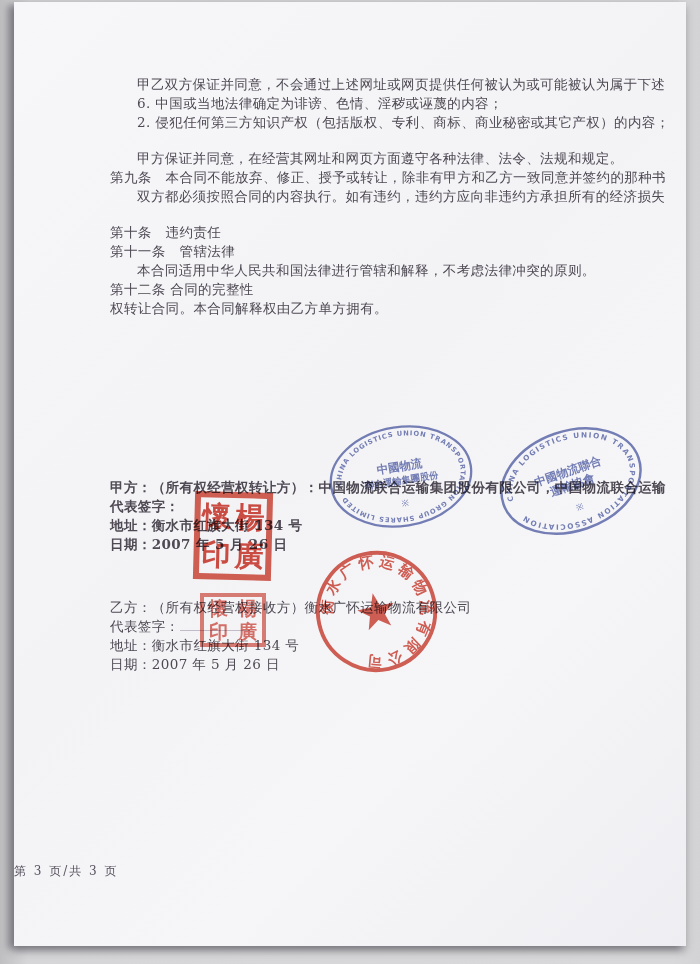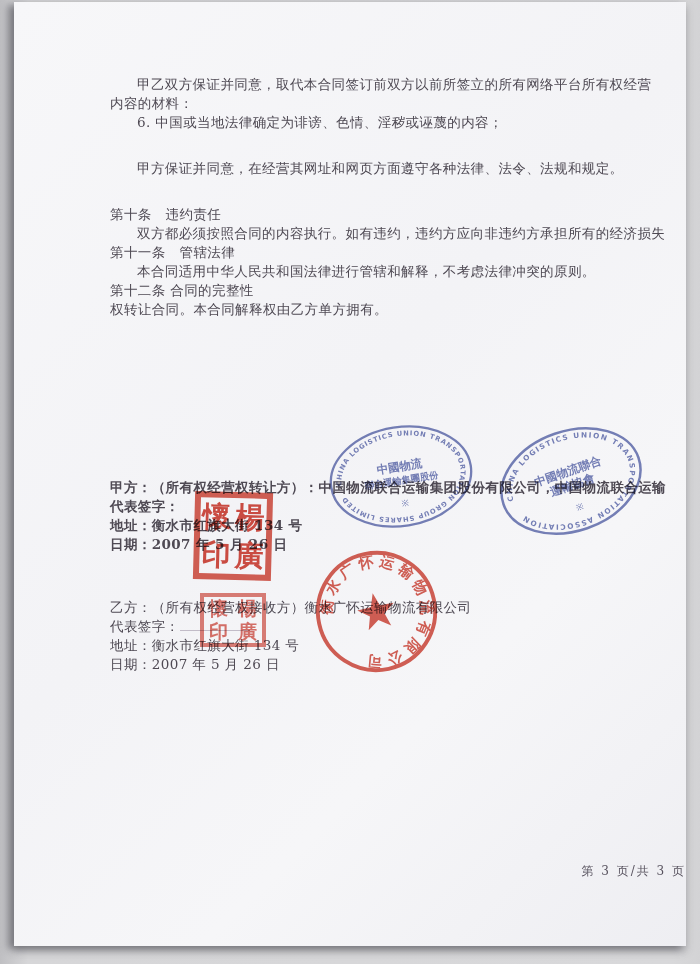--- a/index.html
+++ b/index.html
@@ -9,27 +9,27 @@
     font-family:"DejaVu Serif","Liberation Serif",serif;
   }
   .paper{
     position:absolute;left:14px;top:2px;width:672px;height:944px;
     background:linear-gradient(135deg,#f7f7f9 0%,#f3f3f6 45%,#f6f6f8 70%,#eeeef2 100%);
     box-shadow:-6px 3px 7px rgba(70,70,78,.5), 0 5px 8px rgba(70,70,78,.35);
   }
   .content{position:absolute;left:96px;top:73px;width:500px;color:#4e4953;}
   .ln{font-size:13.5px;line-height:19px;height:19px;letter-spacing:.4px;white-space:nowrap;}
   .indent{padding-left:27px;}
-  .gap{margin-top:27px;}
+  .gap{margin-top:17px;}
   .block{position:absolute;left:96px;color:#4e4953;}
   .party-a{top:476px;font-weight:bold;}
   .party-b{top:596px;}
   .sig-line{display:inline-block;width:70px;border-bottom:1px solid #c2bcc8;height:10px;}
   .footer{
-    position:absolute;left:0;top:861px;width:100%;text-align:right;
+    position:absolute;left:0;top:861px;width:100%;text-align:left;
     font-size:12px;color:#56515d;letter-spacing:2px;
   }
   
   .stamp{position:absolute;mix-blend-mode:multiply;}
   .stamp-oval{color:#5a67ab;opacity:.82;}
   .stamp-oval-a{left:312px;top:417px;transform:rotate(-9deg);}
   .stamp-oval-b{left:481px;top:421px;transform:rotate(-19deg);}
   .stamp-round{left:299px;top:546px;color:#d04538;opacity:.85;transform:rotate(-12deg);}
   .ring-en{font-family:"DejaVu Sans","Liberation Sans",sans-serif;font-size:7.6px;letter-spacing:1px;fill:currentColor;font-weight:bold;}
   .ring-en-b{font-family:"DejaVu Sans","Liberation Sans",sans-serif;font-size:8.2px;letter-spacing:1.6px;fill:currentColor;font-weight:bold;}
@@ -45,26 +45,27 @@
   .seal-square span{display:flex;align-items:center;justify-content:center;line-height:1;}
   .seal-square-1{left:180px;top:490px;width:66px;height:76px;font-size:29px;transform:rotate(1.5deg);}
   .seal-square-2{left:186px;top:591px;width:58px;height:46px;font-size:19px;border-width:4px;opacity:.8;}
 </style>
 </head>
 <body>
 
 <div class="paper">
 
   <div class="content">
-    <div class="ln indent">甲乙双方保证并同意，取代本合同签订前双方以前所签立的所有网络平台所有权经营</div>
-    <div class="ln">内容的材料：</div>
+    <div class="ln indent">甲乙双方保证并同意，不会通过上述网址或网页提供任何被认为或可能被认为属于下述</div>
     <div class="ln indent">6. 中国或当地法律确定为诽谤、色情、淫秽或诬蔑的内容；</div>
+    <div class="ln indent">2. 侵犯任何第三方知识产权（包括版权、专利、商标、商业秘密或其它产权）的内容；</div>
     <div class="ln indent gap">甲方保证并同意，在经营其网址和网页方面遵守各种法律、法令、法规和规定。</div>
+    <div class="ln">第九条　本合同不能放弃、修正、授予或转让，除非有甲方和乙方一致同意并签约的那种书</div>
+    <div class="ln indent">双方都必须按照合同的内容执行。如有违约，违约方应向非违约方承担所有的经济损失</div>
     <div class="ln gap">第十条　违约责任</div>
-    <div class="ln indent">双方都必须按照合同的内容执行。如有违约，违约方应向非违约方承担所有的经济损失</div>
     <div class="ln">第十一条　管辖法律</div>
     <div class="ln indent">本合同适用中华人民共和国法律进行管辖和解释，不考虑法律冲突的原则。</div>
     <div class="ln">第十二条 合同的完整性</div>
     <div class="ln">权转让合同。本合同解释权由乙方单方拥有。</div>
   </div>
 
   <div class="block party-a">
     <div class="ln">甲方：（所有权经营权转让方）：中国物流联合运输集团股份有限公司，中国物流联合运输</div>
     <div class="ln">代表签字：</div>
     <div class="ln">地址：衡水市红旗大街 134 号</div>

